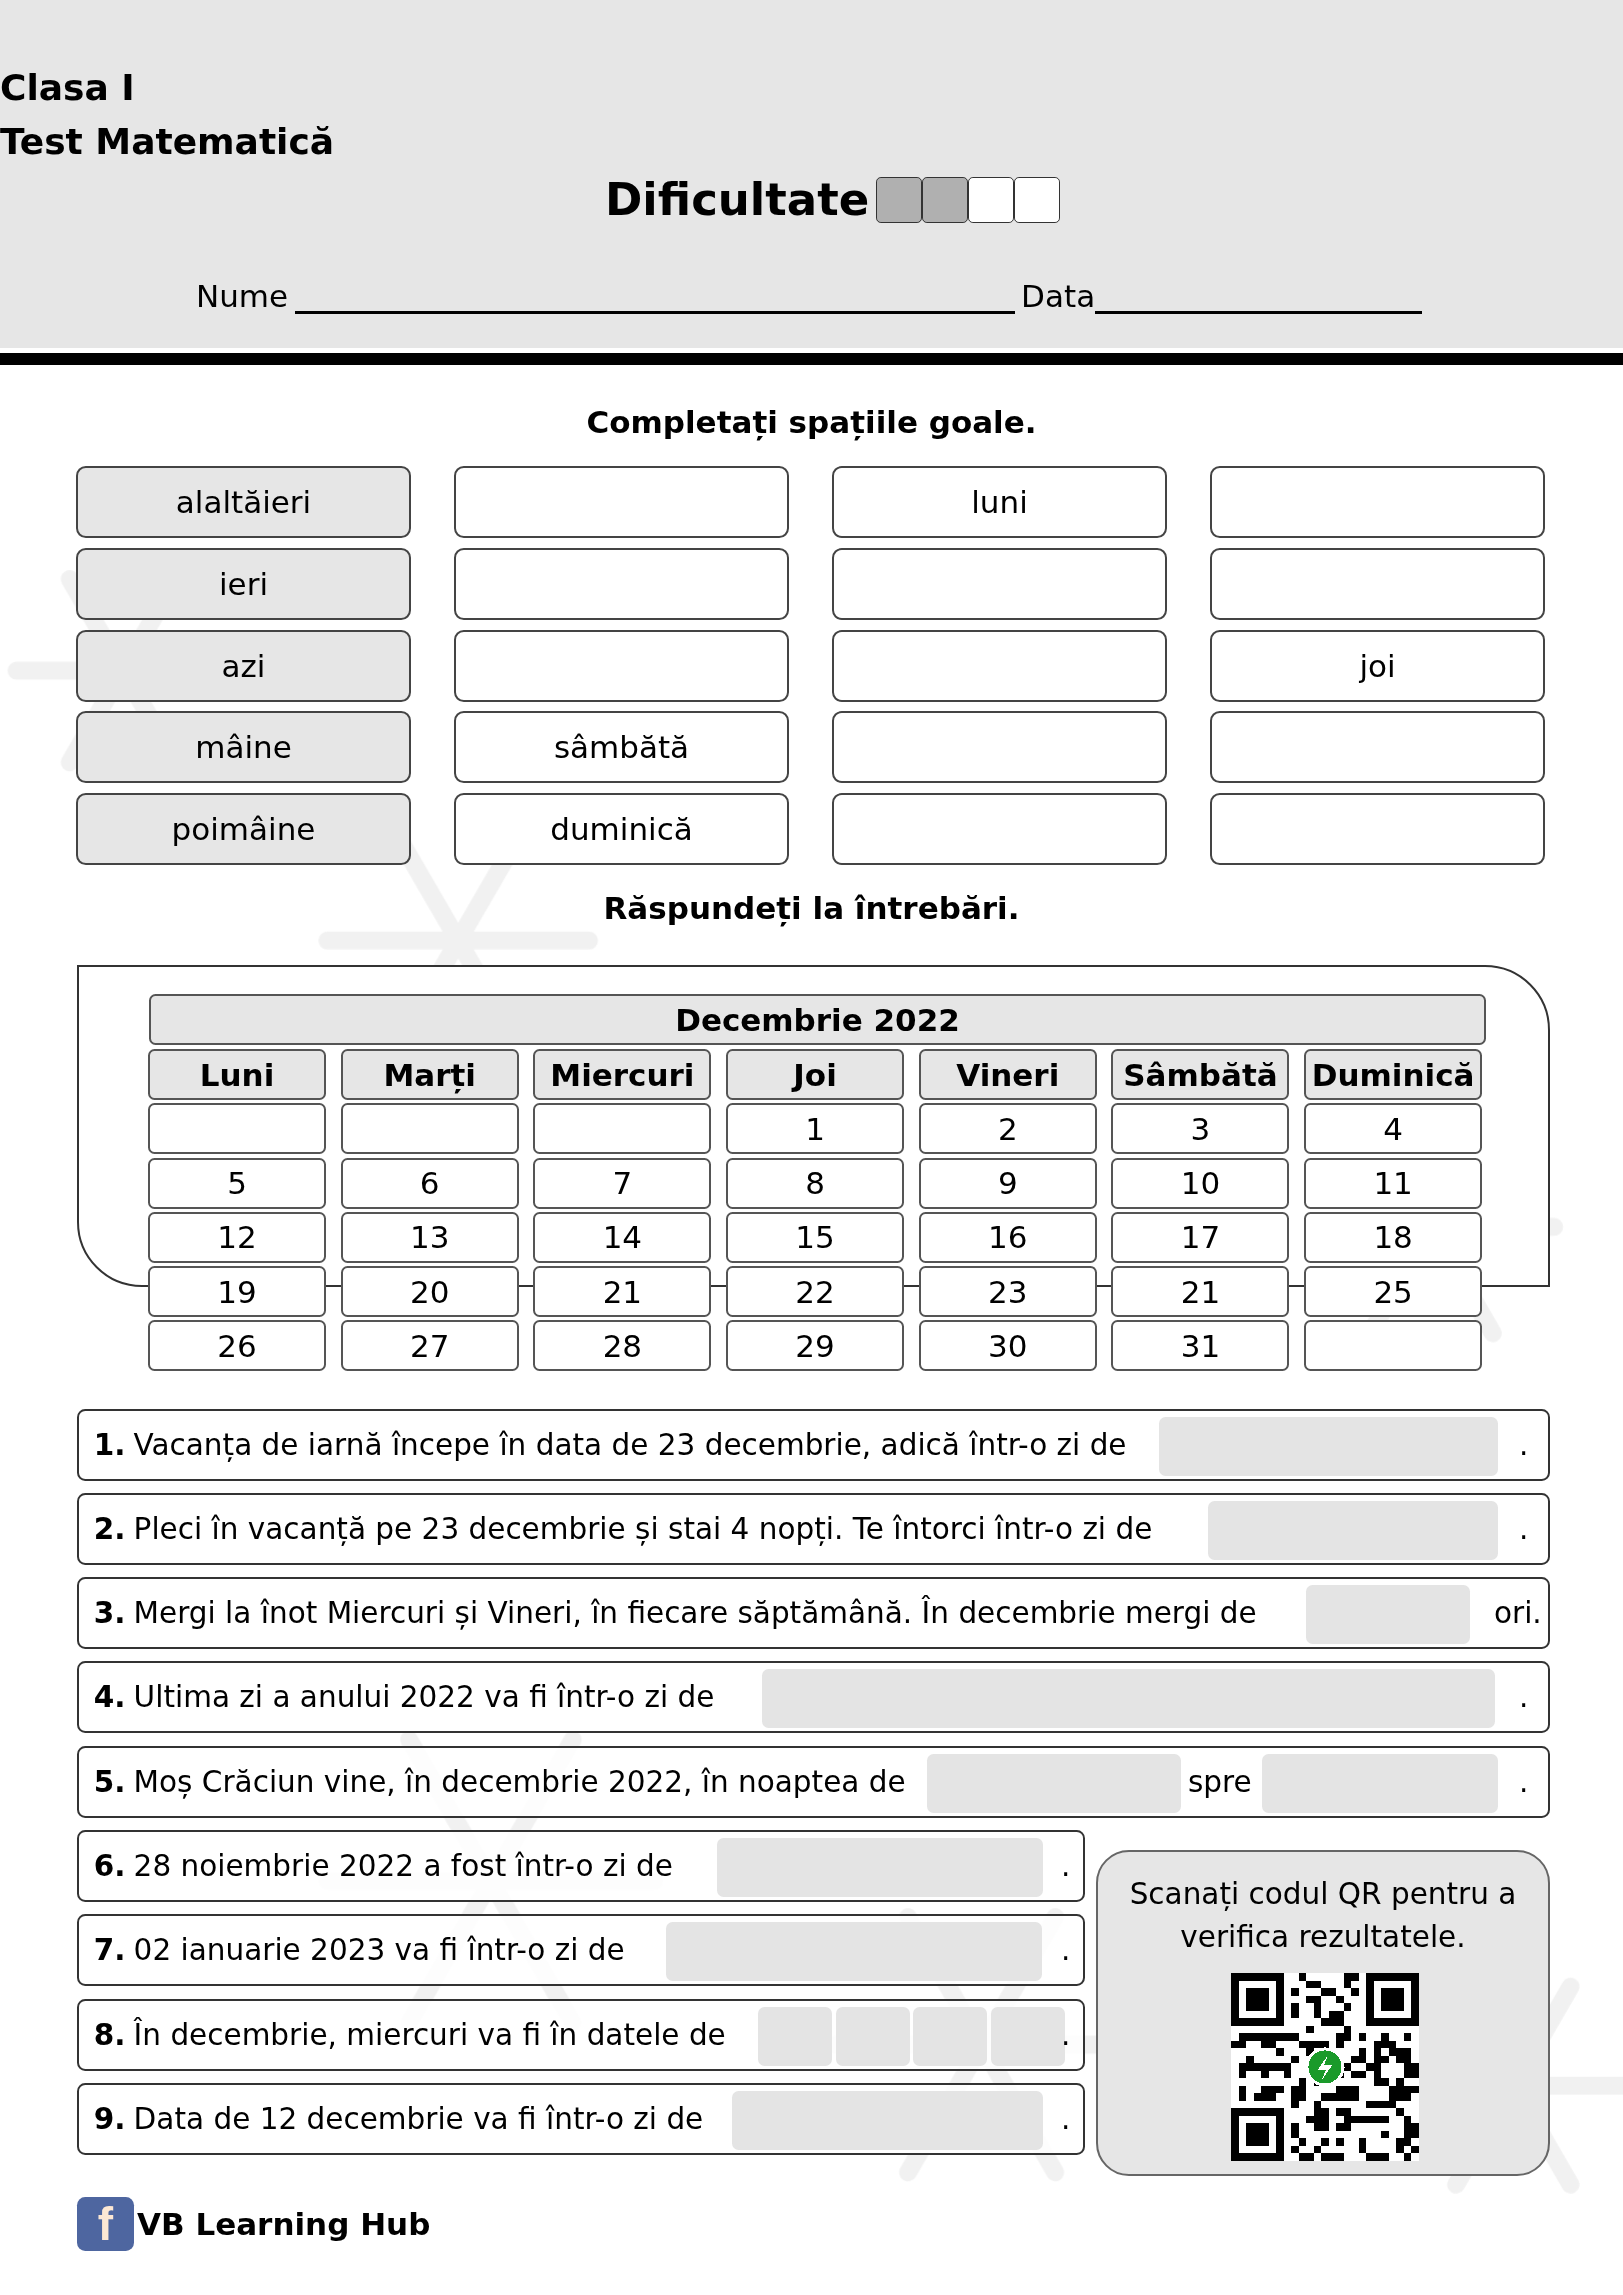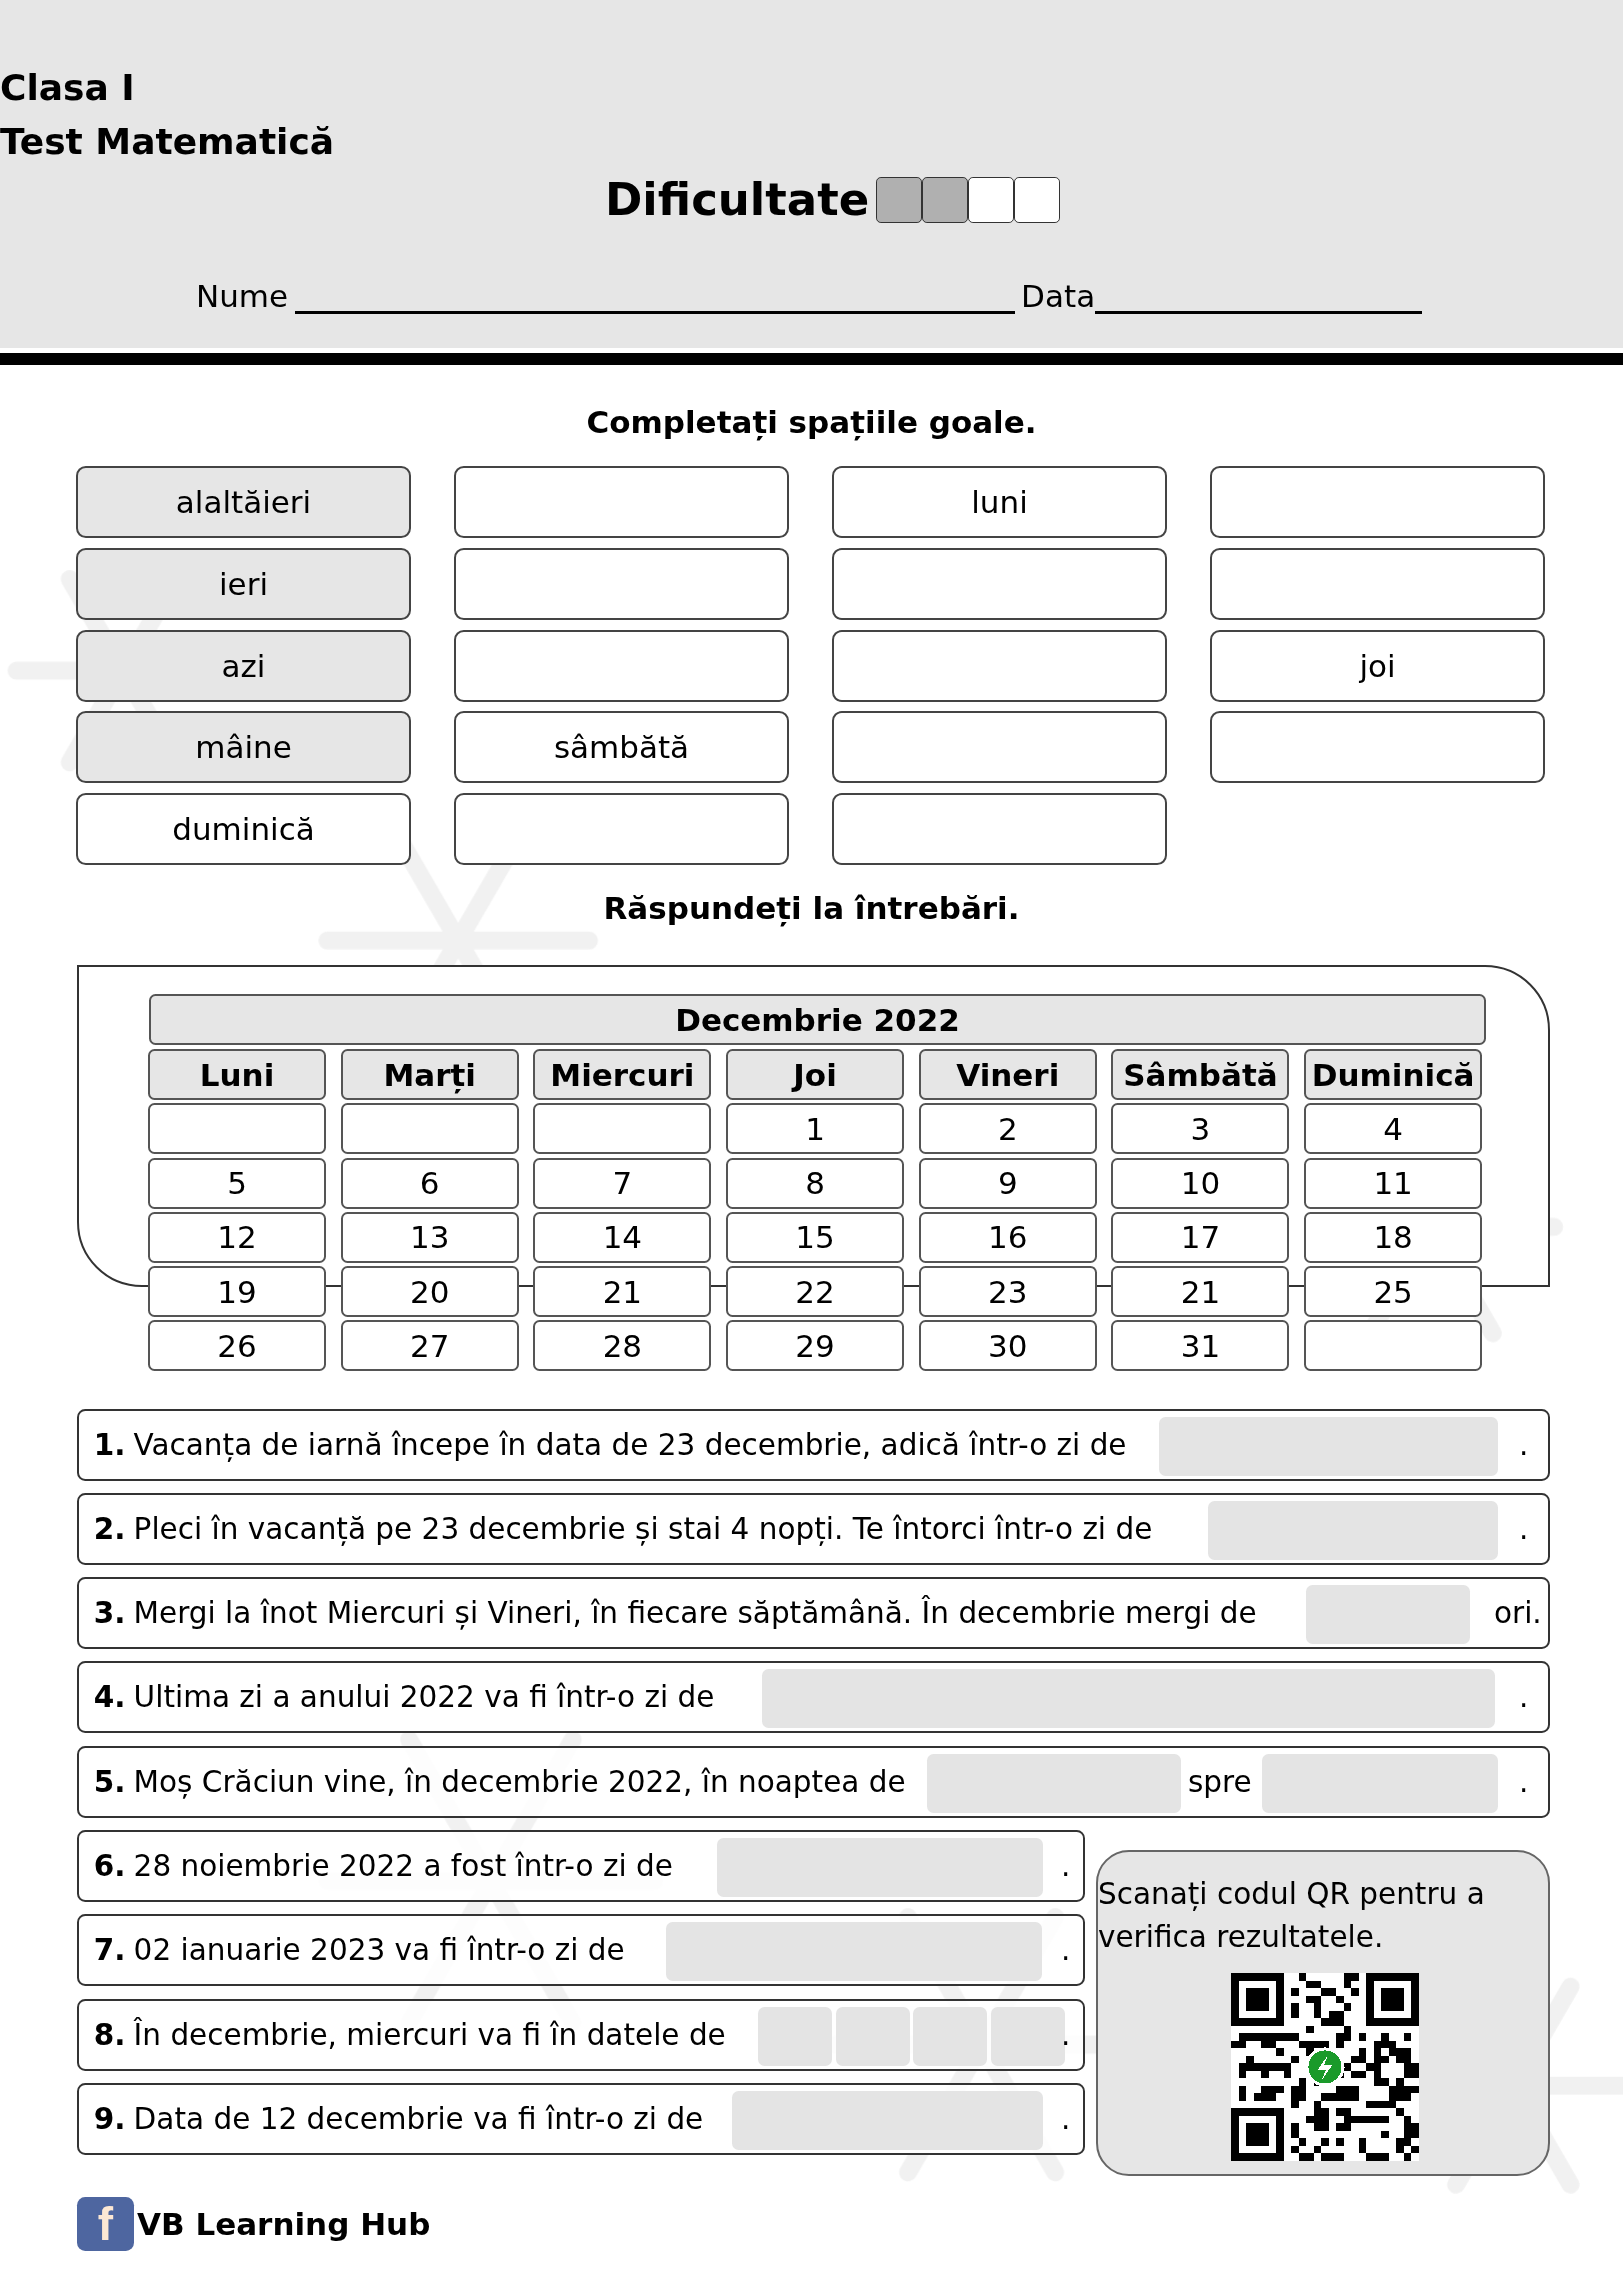--- a/index.html
+++ b/index.html
@@ -51,21 +51,21 @@
   .q { position: absolute; left: 77px; height: 72px; border: 2px solid #333; border-radius: 8.2px;
     background: rgba(255,255,255,0.85); display: flex; align-items: center; padding-left: 14.7px;
     font-size: 29.5px; z-index: 2; white-space: nowrap; }
   .q.wide { width: 1473px; }
   .q.narrow { width: 1008px; }
   .q .num { font-weight: bold; margin-right: 8.2px; }
   .blank { position: absolute; top: 5.7px; height: 59px; background: #e4e4e4; border-radius: 6.5px; }
   .q .tail { position: absolute; }
 
   .qr-box { position: absolute; left: 1096px; top: 1850px; width: 454px; height: 326px;
-    border: 2px solid #666; border-radius: 33px; background: #e6e6e6; z-index: 2; }
+    border: 2px solid #666; border-radius: 33px; background: #e6e6e6; z-index: 2; text-align: center; }
   .qr-text { margin-top: 21px; font-size: 29.5px; line-height: 43px; }
   .qr-code { position: absolute; left: 133px; top: 121px; width: 188px; height: 188px; background: #fff; }
 
   .footer { position: absolute; left: 77px; top: 2197px; display: flex; align-items: center; z-index: 2; }
   .fb-icon { width: 57px; height: 54px; background: #4e66a0; border-radius: 8.2px; color: #fde8d4;
     font-weight: bold; font-size: 46px; display: flex; align-items: flex-end; justify-content: center;
     font-family: "Liberation Sans", sans-serif; overflow: hidden; }
   .brand { font-weight: bold; font-size: 31px; margin-left: 3px; }
 </style>
 </head>
@@ -132,20 +132,21 @@
     <div class="cell"></div>
     <div class="cell"></div>
     <div class="cell label">azi</div>
     <div class="cell"></div>
     <div class="cell"></div>
     <div class="cell">joi</div>
     <div class="cell label">mâine</div>
     <div class="cell">sâmbătă</div>
     <div class="cell"></div>
     <div class="cell"></div>
+    <div class="cell label">poimâine</div>
     <div class="cell">duminică</div>
     <div class="cell"></div>
     <div class="cell"></div>
   </div>
 
 <div class="section-title" style="top:890px;">Răspundeți la întrebări.</div>
 
 <div class="cal-frame">
   <div class="cal-month">Decembrie 2022</div>
   <div class="cal-grid" id="cal-grid">

